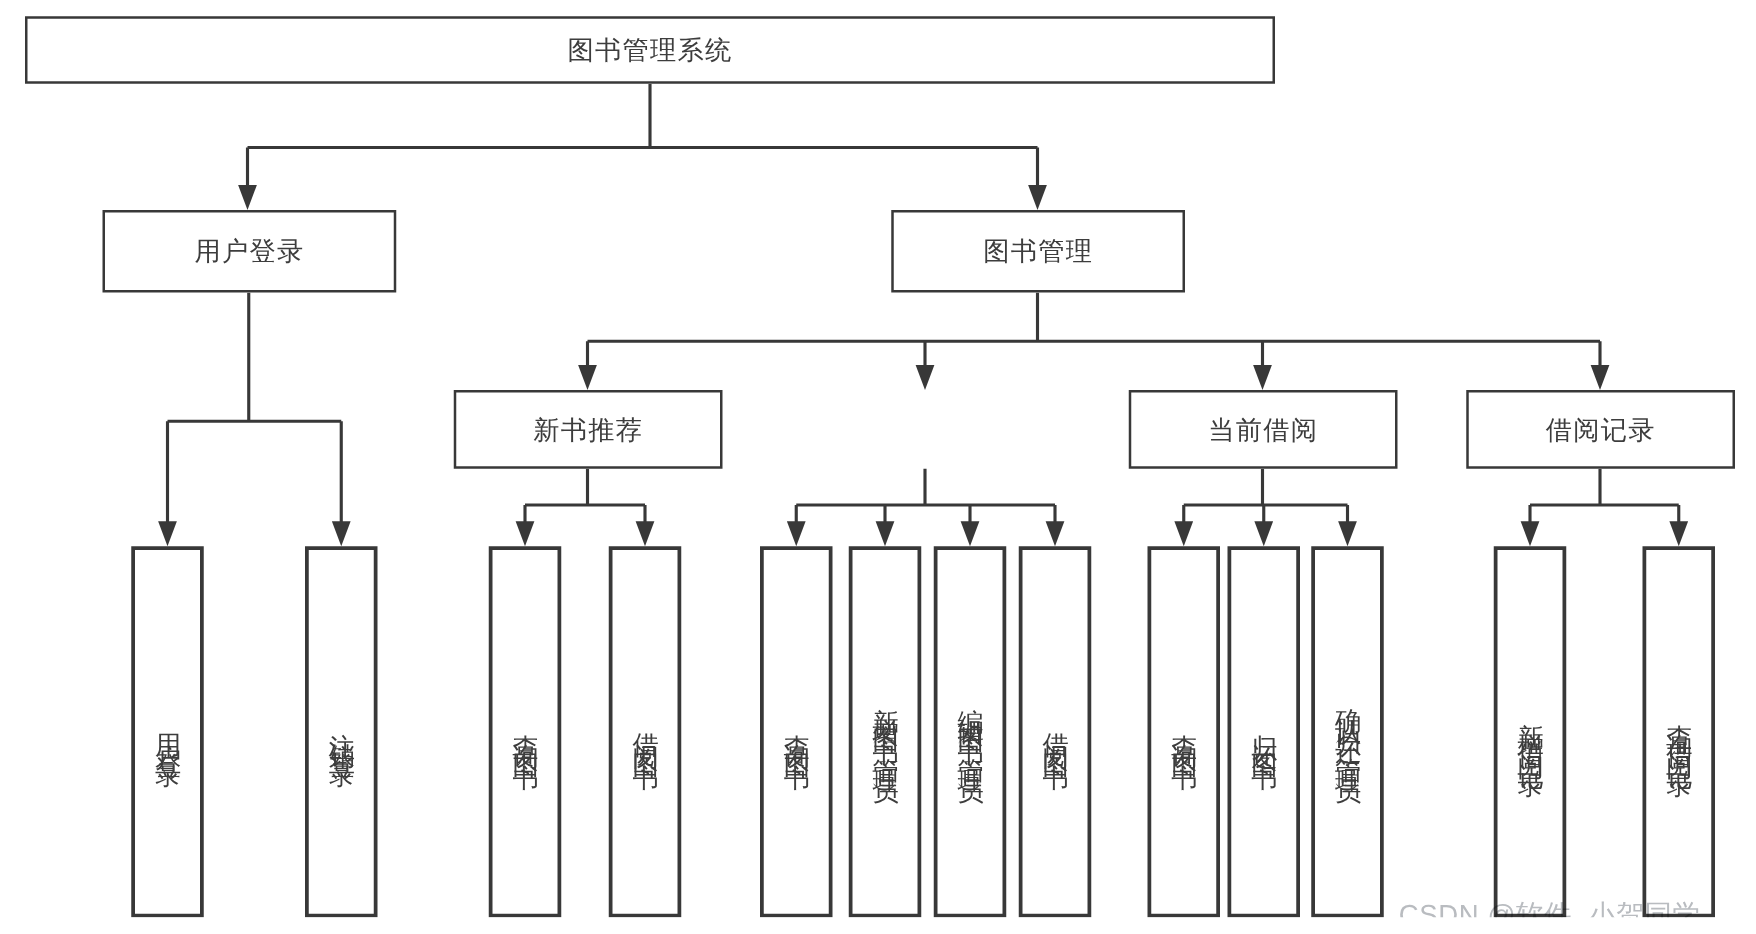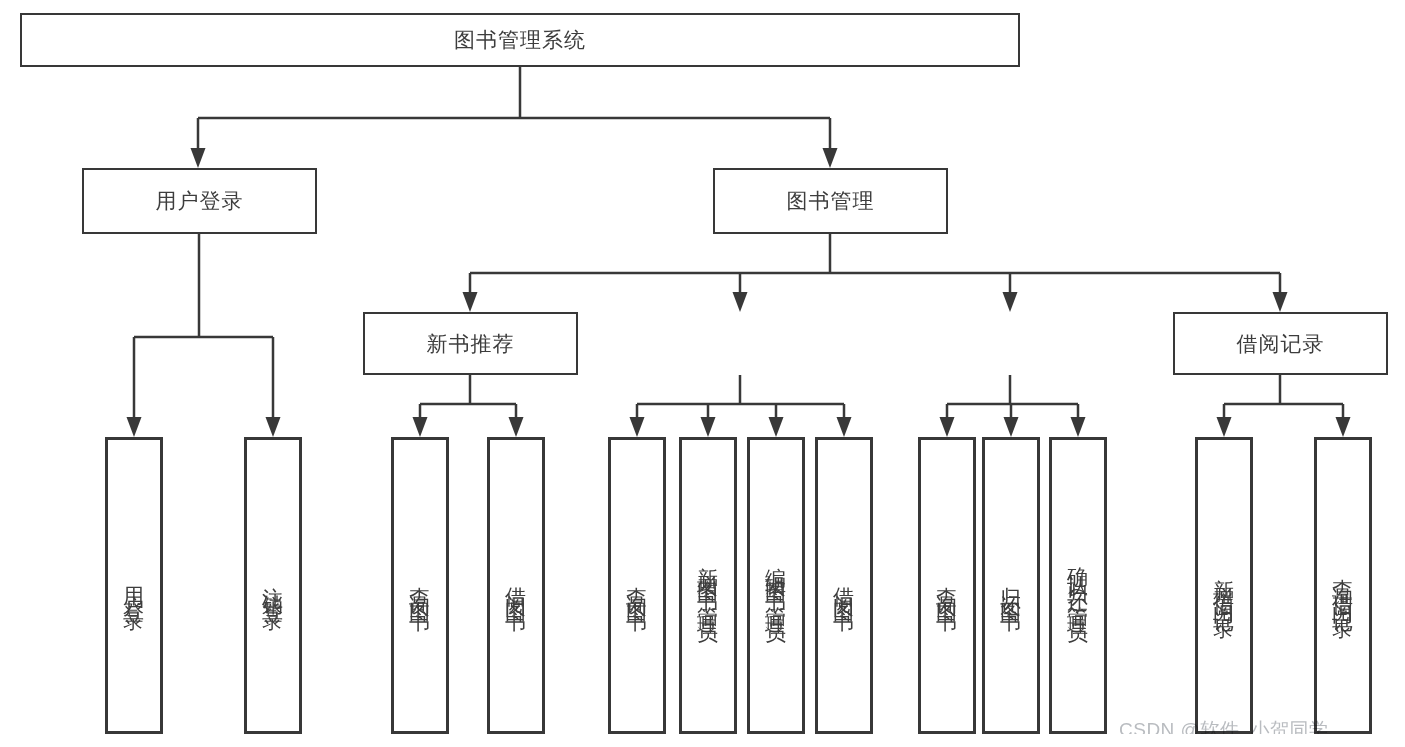--- a/index.html
+++ b/index.html
@@ -34,21 +34,21 @@
   .leaf span{
     writing-mode:vertical-rl;
     text-orientation:mixed;
     letter-spacing:8px;
     line-height:1;
     white-space:nowrap;
   }
   .watermark{
     position:absolute;
     left:1119px;top:717px;
-    font-size:19px;
+    font-size:22px;
     letter-spacing:0.5px;
     color:var(--watermark);
     mix-blend-mode:multiply;
     white-space:nowrap;
   }
 </style>
 </head>
 <body>
 
 <div class="stage">
@@ -91,20 +91,23 @@
   <div class="box" style="left:82px;top:168px;width:235px;height:66px">
     <span>用户登录</span>
   </div>
   <div class="box" style="left:363px;top:312px;width:215px;height:63px">
     <span>新书推荐</span>
   </div>
 
   <div class="box" style="left:713px;top:168px;width:235px;height:66px">
     <span>图书管理</span>
   </div>
+  <div class="box" style="left:903px;top:312px;width:215px;height:63px">
+    <span>当前借阅</span>
+  </div>
   <div class="box" style="left:1173px;top:312px;width:215px;height:63px">
     <span>借阅记录</span>
   </div>
 
   <div class="box leaf" style="left:105px;top:437px;width:58px;height:297px">
     <span>用户登录</span>
   </div>
   <div class="box leaf" style="left:244px;top:437px;width:58px;height:297px">
     <span>注销登录</span>
   </div>

